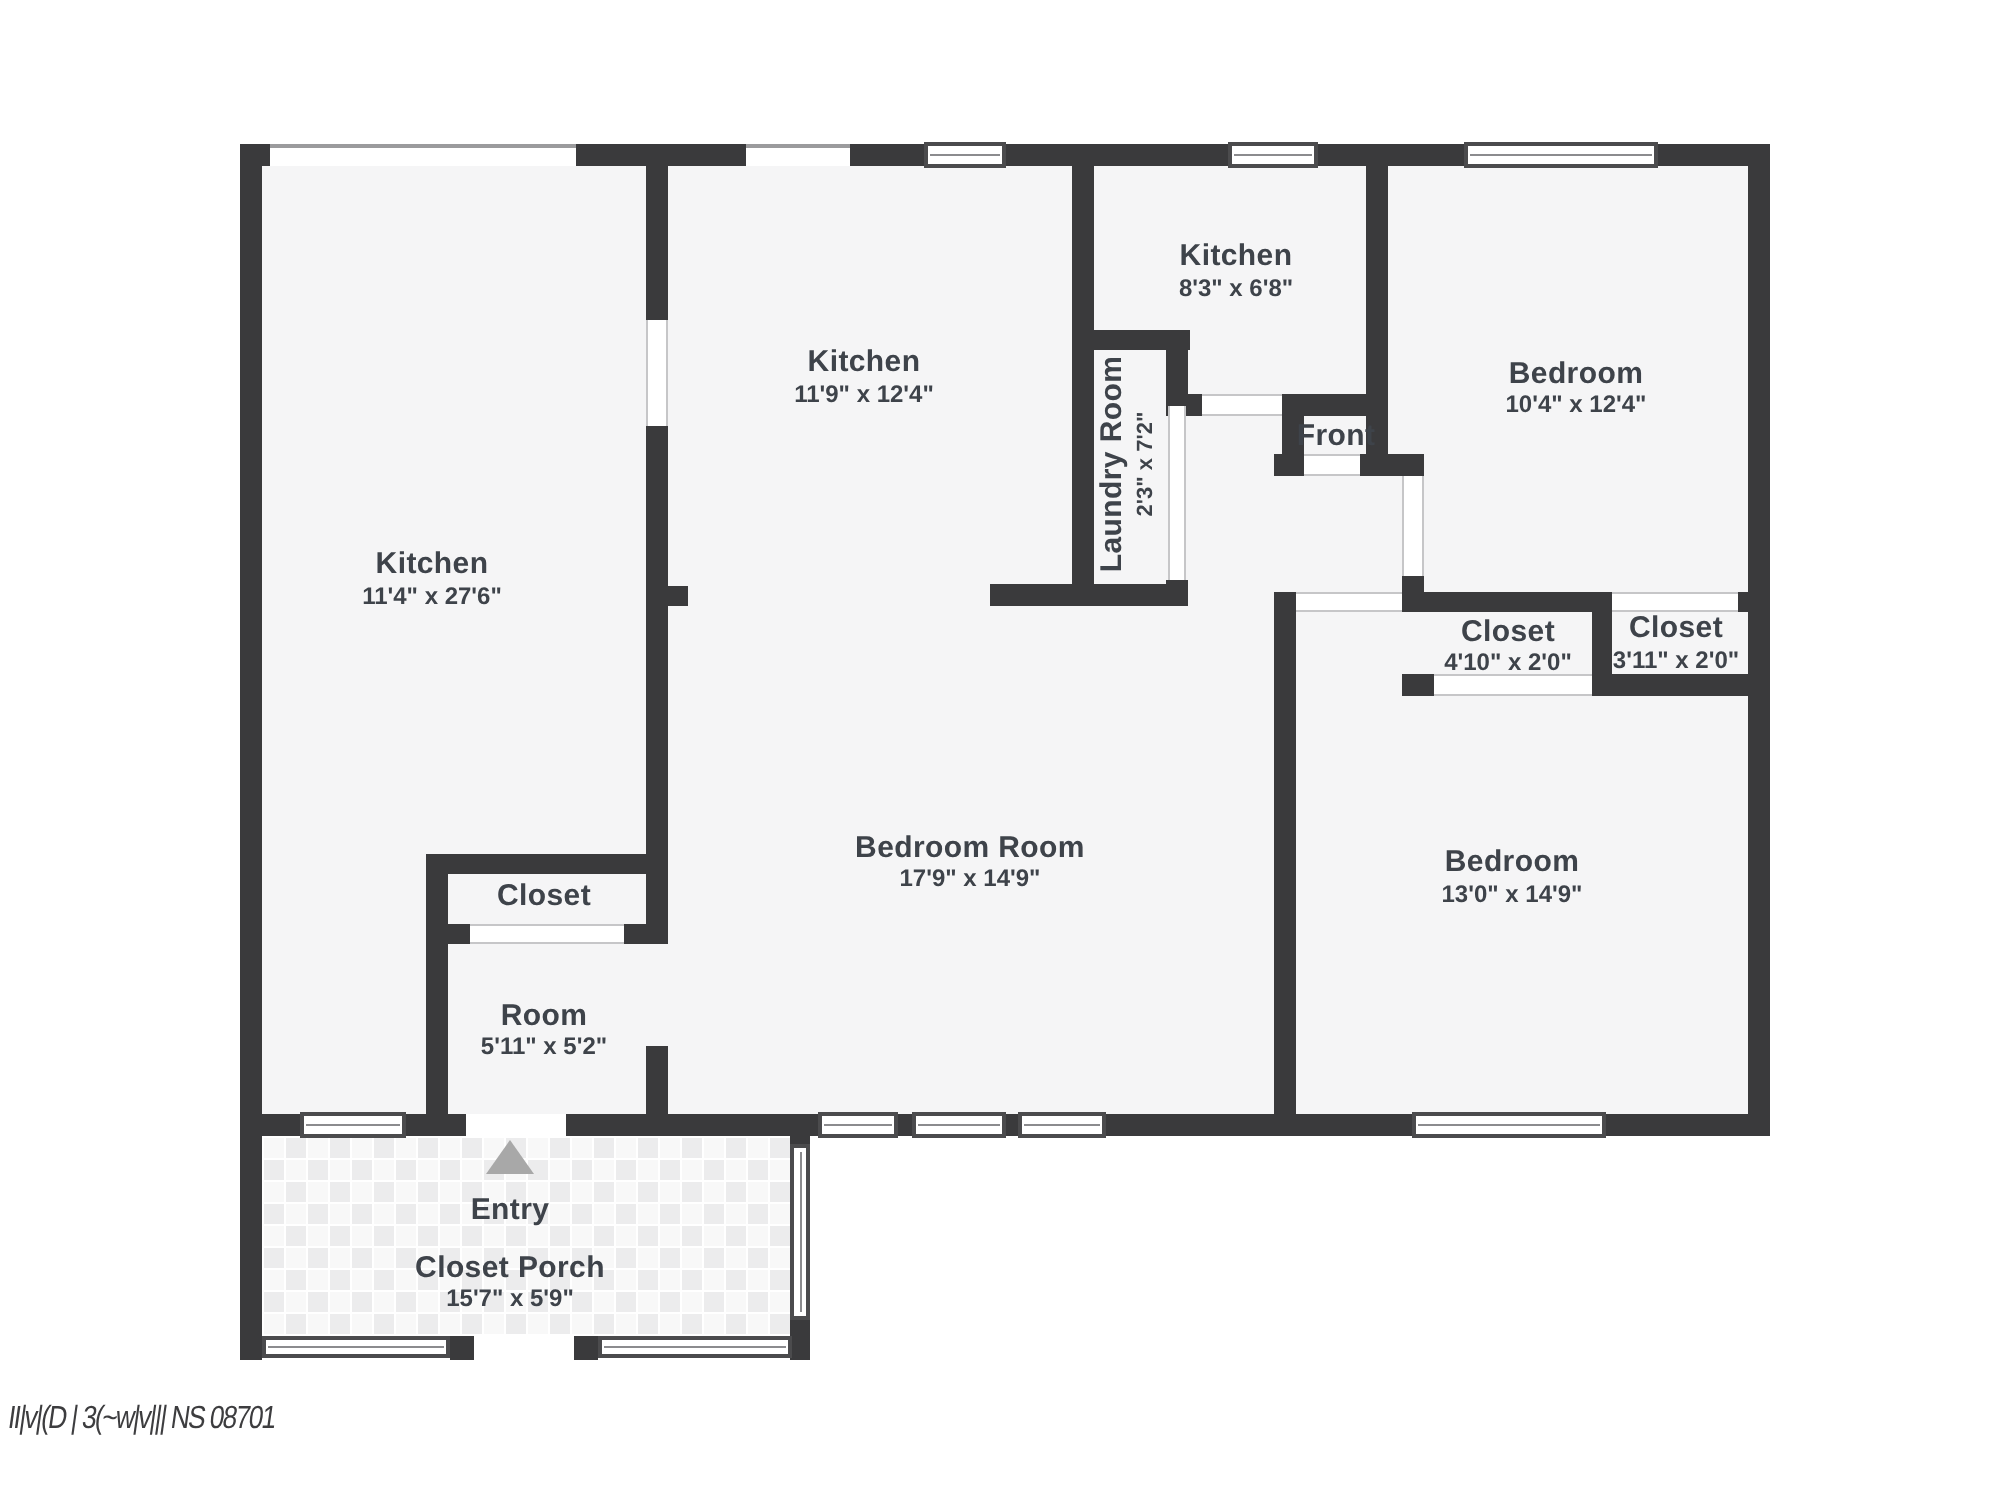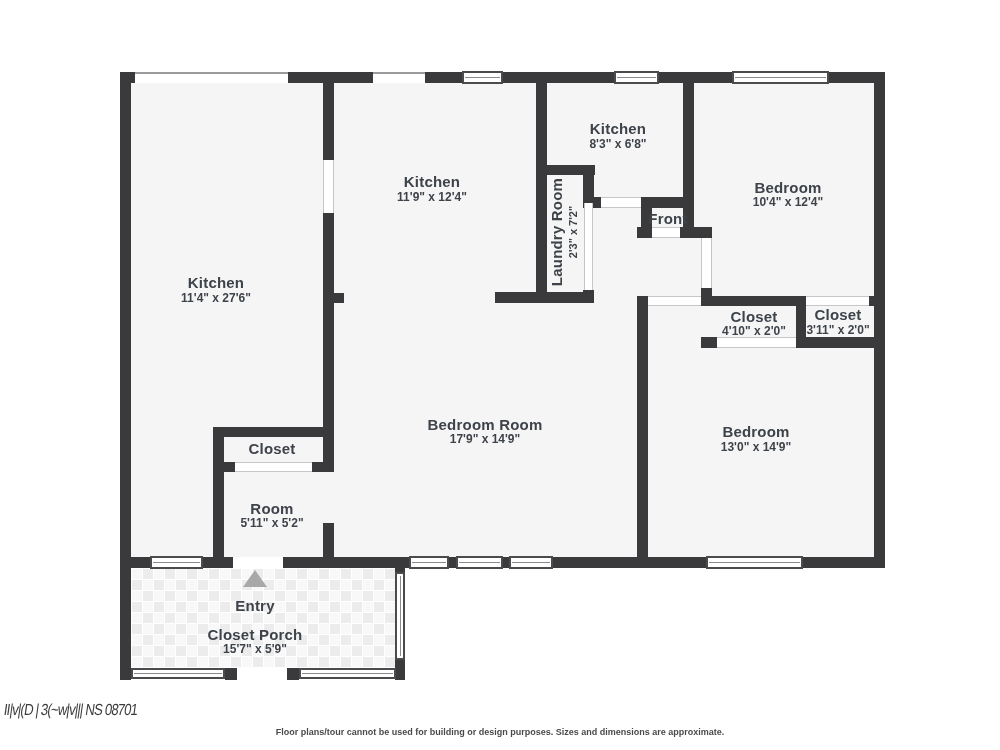--- a/index.html
+++ b/index.html
@@ -138,14 +138,13 @@
 
   <div class="lbl name" style="left:272px;top:508px">Room</div>
   <div class="lbl dims" style="left:272px;top:523px">5'11" x 5'2"</div>
 
   <div class="lbl name" style="left:255px;top:605px">Entry</div>
 
   <div class="lbl name" style="left:255px;top:634px">Closet Porch</div>
   <div class="lbl dims" style="left:255px;top:649px">15'7" x 5'9"</div>
 
   <div class="watermark">II|v|(D | 3(~w|v||| NS 08701</div>
-  <div class="disclaimer">Floor plans/tour cannot be used for building or design purposes. Sizes and dimensions are approximate.</div>
 </div>
 
 </body></html>

